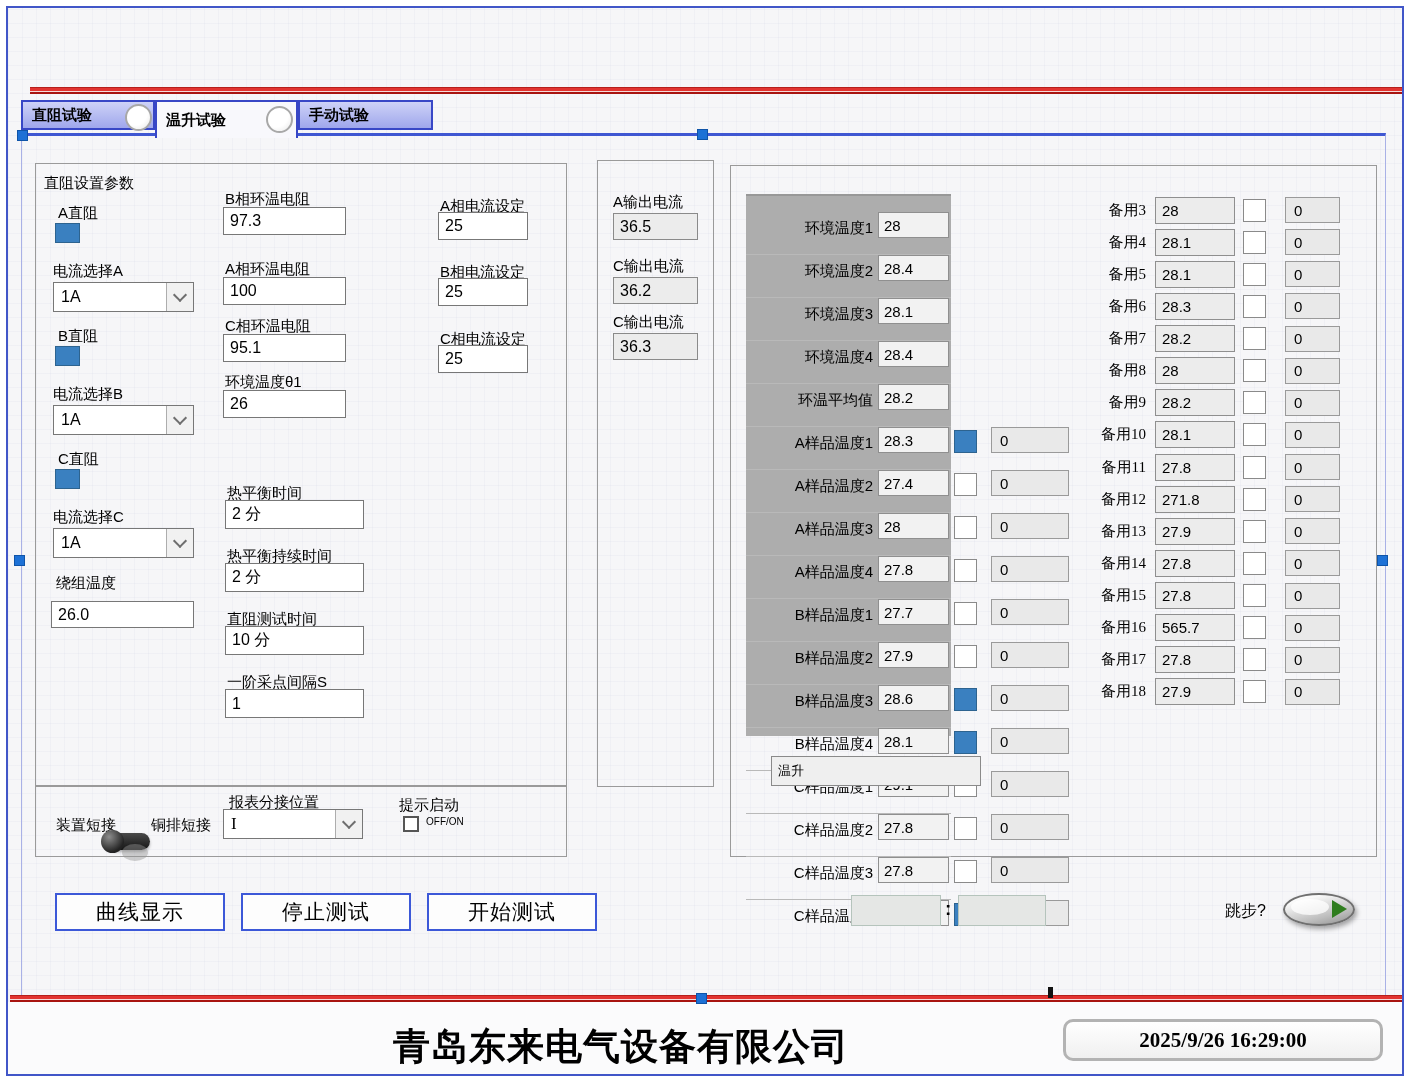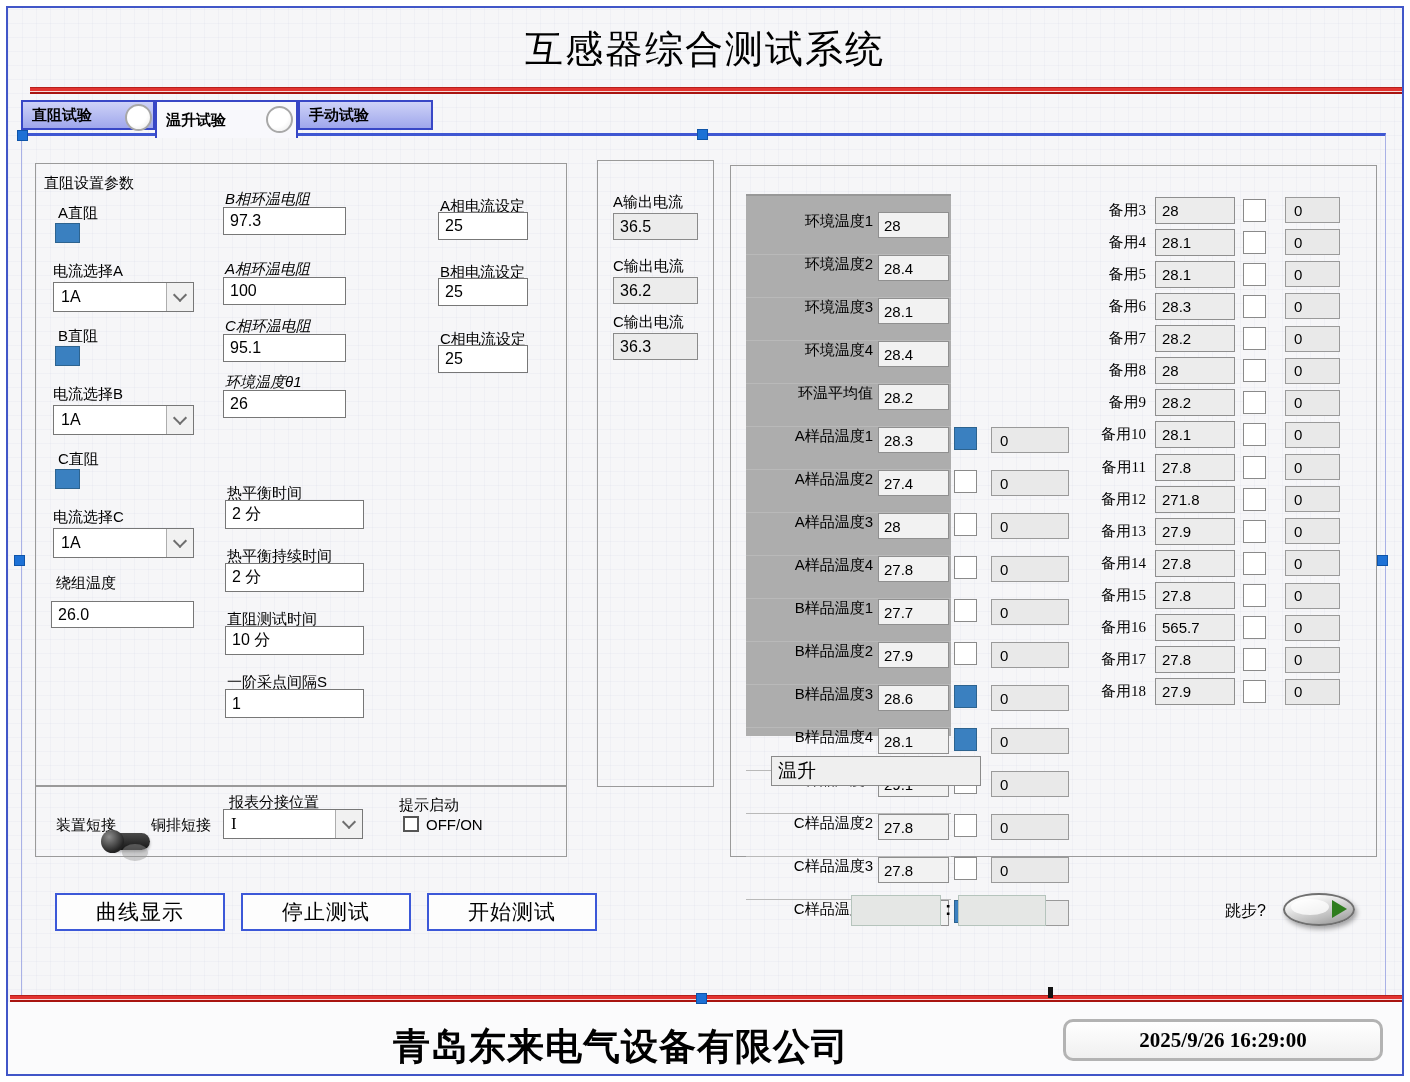--- a/index.html
+++ b/index.html
@@ -42,21 +42,21 @@
   .p-sel-lbl{left:0;top:58px;}
   .dd{position:absolute;background:#fff;border:1px solid #777;box-sizing:border-box;display:flex;align-items:center;cursor:pointer;}
   .phase .dd{left:0;top:78px;width:141px;height:30px;}
   .dd-val{flex:1;padding-left:7px;font-size:16px;}
   .dd-btn{width:26px;align-self:stretch;background:#f1f1f1;border-left:1px solid #adadad;display:flex;align-items:center;justify-content:center;}
   .chev{width:8px;height:8px;border-right:2px solid #6e6e6e;border-bottom:2px solid #6e6e6e;transform:rotate(45deg);margin-top:-4px;}
   .w-lbl{left:20px;top:410px;} .w-inp{left:15px;top:437px;width:143px;height:27px;}
   
   .rf{position:absolute;left:187px;width:165px;height:50px;}
   .rfs div.rf:nth-of-type(1){top:26px;} .rfs div.rf:nth-of-type(2){top:96px;} .rfs div.rf:nth-of-type(3){top:153px;} .rfs div.rf:nth-of-type(4){top:209px;}
-  .rf .lbl{left:2px;top:0;font-style:italic;} .rf-inp{left:0;top:17px;width:123px;height:28px;}
+  .rf .lbl{left:2px;top:0;} .rf-inp{left:0;top:17px;width:123px;height:28px;}
   
   .tf{position:absolute;left:189px;width:165px;height:50px;padding-left:22px;}
   .tfs div.tf:nth-of-type(1){top:320px;} .tfs div.tf:nth-of-type(2){top:383px;} .tfs div.tf:nth-of-type(3){top:446px;} .tfs div.tf:nth-of-type(4){top:509px;}
   .tf .lbl{left:2px;top:0;} .tf-inp{left:0;top:16px;width:139px;height:29px;}
   
   .cf{position:absolute;left:402px;width:125px;height:50px;}
   .cfs div.cf:nth-of-type(1){top:33px;} .cfs div.cf:nth-of-type(2){top:99px;} .cfs div.cf:nth-of-type(3){top:166px;}
   .cf .lbl{left:2px;top:0;} .cf-inp{left:0;top:15px;width:90px;height:28px;}
   
   .out{position:absolute;left:15px;width:95px;height:50px;}
@@ -65,31 +65,31 @@
   
   .s-dev-lbl{left:20px;top:30px;} .s-bus-lbl{left:115px;top:30px;}
   .toggle{position:absolute;left:68px;top:47px;width:46px;height:17px;border-radius:9px;background:linear-gradient(180deg,#4a4a4a,#141414);box-shadow:0 2px 3px rgba(0,0,0,.3);cursor:pointer;}
   .toggle .knob{position:absolute;left:-3px;top:-3px;width:23px;height:23px;border-radius:50%;background:radial-gradient(circle at 35% 30%,#8d8d8d,#222 70%);}
   .toggle::after{content:'';position:absolute;left:18px;top:11px;width:26px;height:17px;border-radius:50%;background:rgba(150,150,150,.45);}
   .s-tap-lbl{left:193px;top:7px;}
   .tap-dd{left:187px;top:23px;width:140px;height:30px;}
   .tap-dd .dd-val{font-family:"Liberation Serif",serif;font-size:17px;}
   .s-prompt-lbl{left:363px;top:10px;}
   .prompt-cb{position:absolute;left:367px;top:30px;width:16px;height:16px;background:#fff;border:2px solid #555;box-sizing:border-box;cursor:pointer;}
-  .prompt-cb-lbl{left:390px;top:30px;font-size:15px;}
+  .prompt-cb-lbl{left:390px;top:30px;font-size:10px;}
   
   .temps{position:absolute;left:15px;top:28px;width:205px;height:540px;background:#adadad;border-top:2px solid #989898;display:flex;flex-direction:column;}
-  .t-row{flex:1;display:flex;align-items:flex-start;position:relative;border-top:1px solid #b9b9b9;margin-top:16px;}
+  .t-row{flex:1;display:flex;align-items:flex-end;position:relative;border-top:1px solid #b9b9b9;margin-top:16px;}
   .t-row:first-of-type{border-top:none;}
   .t-lbl{flex:1;text-align:right;padding-right:5px;font-size:15px;white-space:nowrap;}
   .t-val{width:71px;height:26px;background:#f2f2f2;border:1px solid #8f8f8f;box-sizing:border-box;display:flex;align-items:center;padding-left:5px;font-size:15px;margin-right:2px;}
   .t-cb{position:absolute;left:208px;width:23px;height:23px;background:#fff;border:1px solid #8a8a8a;box-sizing:border-box;cursor:pointer;}
   .t-cb.on{background:#3a80c0;border-color:#2d638f;}
   .t-aux{position:absolute;left:245px;width:78px;height:26px;background:#e9e9e9;border:1px solid #9a9a9a;box-sizing:border-box;display:flex;align-items:center;padding-left:8px;font-size:15px;}
-  .status-field{position:absolute;left:40px;top:590px;width:210px;height:30px;background:#efefef;border:1px solid #8a8a8a;box-sizing:border-box;display:flex;align-items:center;padding-left:6px;font-size:19px;}
+  .status-field{position:absolute;left:40px;top:590px;width:210px;height:30px;background:#efefef;border:1px solid #8a8a8a;box-sizing:border-box;display:flex;align-items:center;padding-left:6px;font-size:13px;}
   
   .spares{position:absolute;left:357px;top:28px;width:262px;height:514px;display:flex;flex-direction:column;}
   .sp-row{flex:1;display:flex;align-items:center;}
   .sp-lbl{width:58px;text-align:right;font-size:15px;white-space:nowrap;font-family:Liberation Serif, serif;}
   .sp-val{width:80px;height:27px;margin-left:9px;background:#ececec;border:1px solid #8f8f8f;box-sizing:border-box;display:flex;align-items:center;padding-left:6px;font-size:15px;}
   .sp-cb{width:23px;height:23px;margin-left:8px;background:#fff;border:1px solid #8a8a8a;box-sizing:border-box;cursor:pointer;}
   .sp-aux{width:55px;height:26px;margin-left:19px;background:#e9e9e9;border:1px solid #9a9a9a;box-sizing:border-box;display:flex;align-items:center;padding-left:8px;font-size:15px;}
   
   .actions{position:absolute;left:55px;top:893px;display:flex;gap:16px;z-index:3;}
   .action-btn{width:170px;height:38px;border:2px solid #3c58d8;background:#fdfdfd;display:flex;align-items:center;justify-content:center;font-size:21px;box-sizing:border-box;cursor:pointer;letter-spacing:1px;}
@@ -104,21 +104,20 @@
   
   .footer-bg{position:absolute;left:8px;top:1002px;width:1394px;height:72px;background:#fbfbfc;z-index:2;}
   .company{position:absolute;left:393px;top:1022px;font-size:37px;font-weight:700;letter-spacing:1px;z-index:3;}
   .datetime{position:absolute;left:1063px;top:1019px;width:320px;height:42px;border:3px solid #b3b3b3;border-radius:10px;background:linear-gradient(180deg,#ffffff,#f0f0f0);display:flex;align-items:center;justify-content:center;font-family:"Liberation Serif",serif;font-weight:700;font-size:21px;box-sizing:border-box;z-index:3;}
 </style>
 </head>
 <body>
 
 <div class="stage">
   <div class="window-bg"></div>
-  <div class="title">互感器综合测试系统</div>
   <div class="redline top"></div>
 
   <div class="tabs">
 
       <div class="tab">
         <span class="tab-label">直阻试验</span>
       </div>
 
       <div class="tab">
         <span class="tab-label">温升试验</span>

